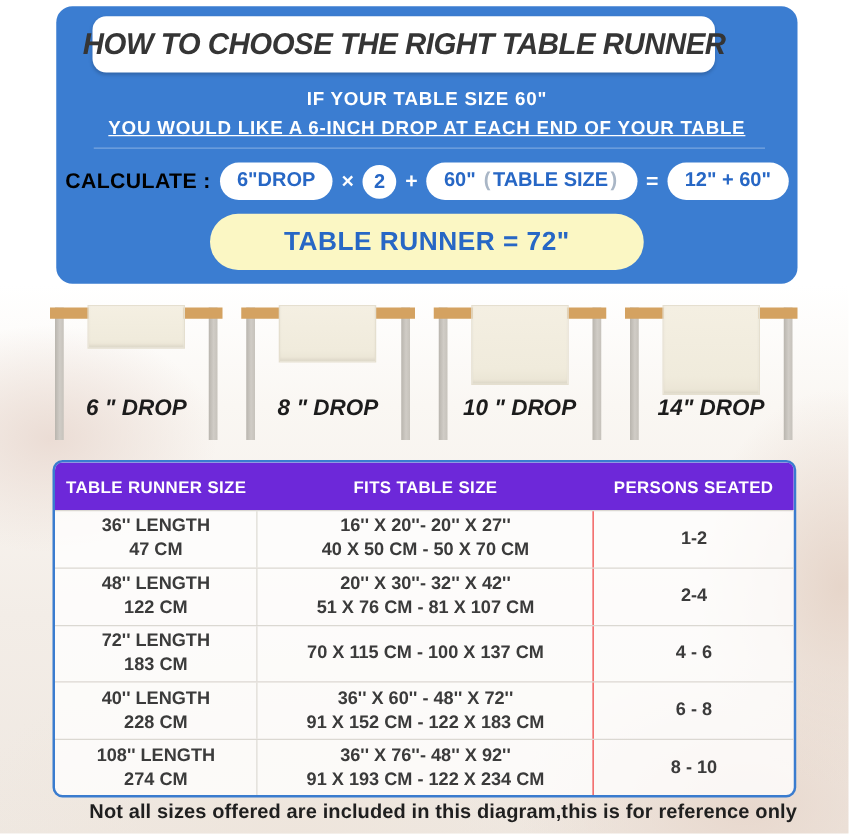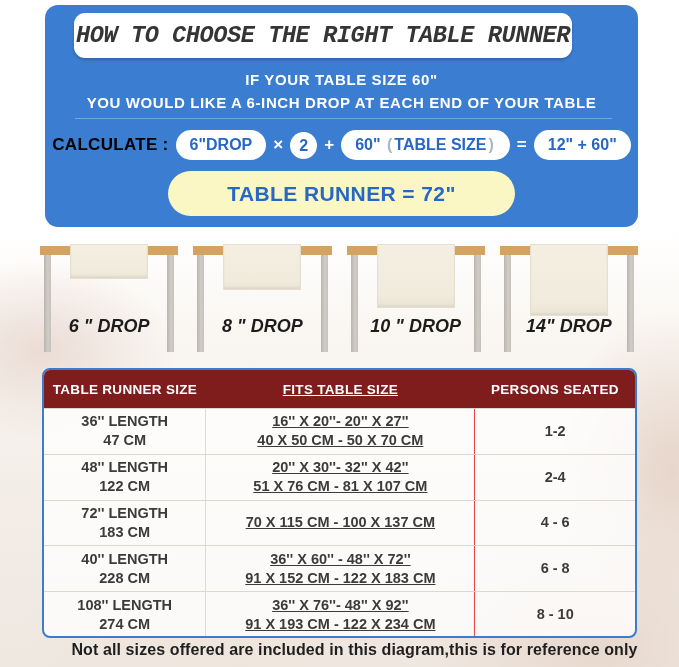--- a/index.html
+++ b/index.html
@@ -12,27 +12,27 @@
       radial-gradient(190px 130px at 6% 28%, rgba(234,219,211,0.95), rgba(234,219,211,0) 70%),
       radial-gradient(160px 220px at 99% 55%, rgba(229,211,199,0.9), rgba(229,211,199,0) 72%),
       radial-gradient(260px 170px at 88% 95%, rgba(231,214,203,0.9), rgba(231,214,203,0) 70%),
       radial-gradient(340px 200px at 35% 100%, rgba(238,229,220,0.95), rgba(238,229,220,0) 78%),
       linear-gradient(180deg,#ffffff 0%,#faf7f3 22%,#f3ede7 60%,#efe8e1 100%);}
 
   
   .blue-box{position:absolute;left:45px;top:5px;width:593px;height:222px;
     background:#3b7dd1;border-radius:13px;}
   .title-bar{position:absolute;left:29px;top:8px;width:498px;height:45px;background:#ffffff;
-    border-radius:11px;box-shadow:0 2px 3px rgba(0,0,0,0.18);display:flex;align-items:center;justify-content:center;font-family:Liberation Mono, monospace;}
+    border-radius:11px;box-shadow:0 2px 3px rgba(0,0,0,0.18);display:flex;align-items:center;justify-content:center;}
   .title-bar span{font-size:24px;font-weight:bold;font-style:italic;color:#353535;
     letter-spacing:-0.4px;white-space:nowrap;transform:scaleX(0.98);}
   .sub{position:absolute;left:0;width:100%;text-align:center;color:#ffffff;
     font-weight:bold;font-size:15px;letter-spacing:0.6px;}
   .sub1{top:66px;}
-  .sub2{top:89px;}
+  .sub2{top:89px;text-decoration:underline;}
   .hdr-divider{position:absolute;left:30px;right:26px;top:113px;height:1px;background:rgba(255,255,255,0.32);}
 
   .calc-row{position:absolute;left:0;top:124px;width:100%;height:32px;
     display:flex;align-items:center;justify-content:center;gap:7px;}
   .calc-label{color:#000000;font-weight:bold;font-size:17px;letter-spacing:0.3px;}
   .pill{background:#ffffff;color:#2767c5;font-weight:bold;font-size:16px;
     border-radius:16px;padding:0 14px;height:30px;line-height:30px;white-space:nowrap;}
   .op{color:#ffffff;font-weight:bold;font-size:17px;}
   .circle{background:#ffffff;color:#2767c5;font-weight:bold;font-size:16px;width:27px;height:27px;
     border-radius:50%;text-align:center;line-height:27px;}
@@ -55,25 +55,25 @@
   .fig:nth-child(1) .runner{height:33px;}
   .fig:nth-child(2) .runner{height:44px;}
   .fig:nth-child(3) .runner{height:62px;}
   .fig:nth-child(4) .runner{height:70px;}
   .drop-label{position:absolute;top:76px;left:0;width:100%;text-align:center;
     font-size:18px;font-weight:bold;font-style:italic;color:#1c1c1c;white-space:nowrap;}
 
   
   .size-table{position:absolute;left:42px;top:368px;width:591px;height:266px;
     border:2px solid #3a7ccf;border-radius:8px;overflow:hidden;background:rgba(255,255,255,0.78);}
-  .thead{display:flex;height:38px;background:#7f1d1d;}
+  .thead{display:flex;height:38px;background:#6d28d9;}
   .thead .cell{display:flex;align-items:center;justify-content:center;
     color:#ffffff;font-weight:bold;font-size:13.5px;letter-spacing:0.3px;}
   .c1{width:27.4%;}
-  .c2{width:45.5%;text-decoration:underline;}
+  .c2{width:45.5%;}
   .c3{width:27.1%;}
   .trow{display:flex;height:44.8px;border-top:1px solid #dbd8d2;}
   .trow .cell{display:flex;flex-direction:column;align-items:center;justify-content:center;
     font-size:14.5px;font-weight:bold;color:#3b3b3b;line-height:19px;text-align:center;}
   .trow .c2{border-left:1px solid #dedbd5;border-right:1px solid #ef4444;}
 
   .footer-note{position:absolute;top:641px;left:15px;width:100%;text-align:center;
     font-size:16px;font-weight:bold;color:#1f1f1f;letter-spacing:0.1px;}
 </style>
 </head>

